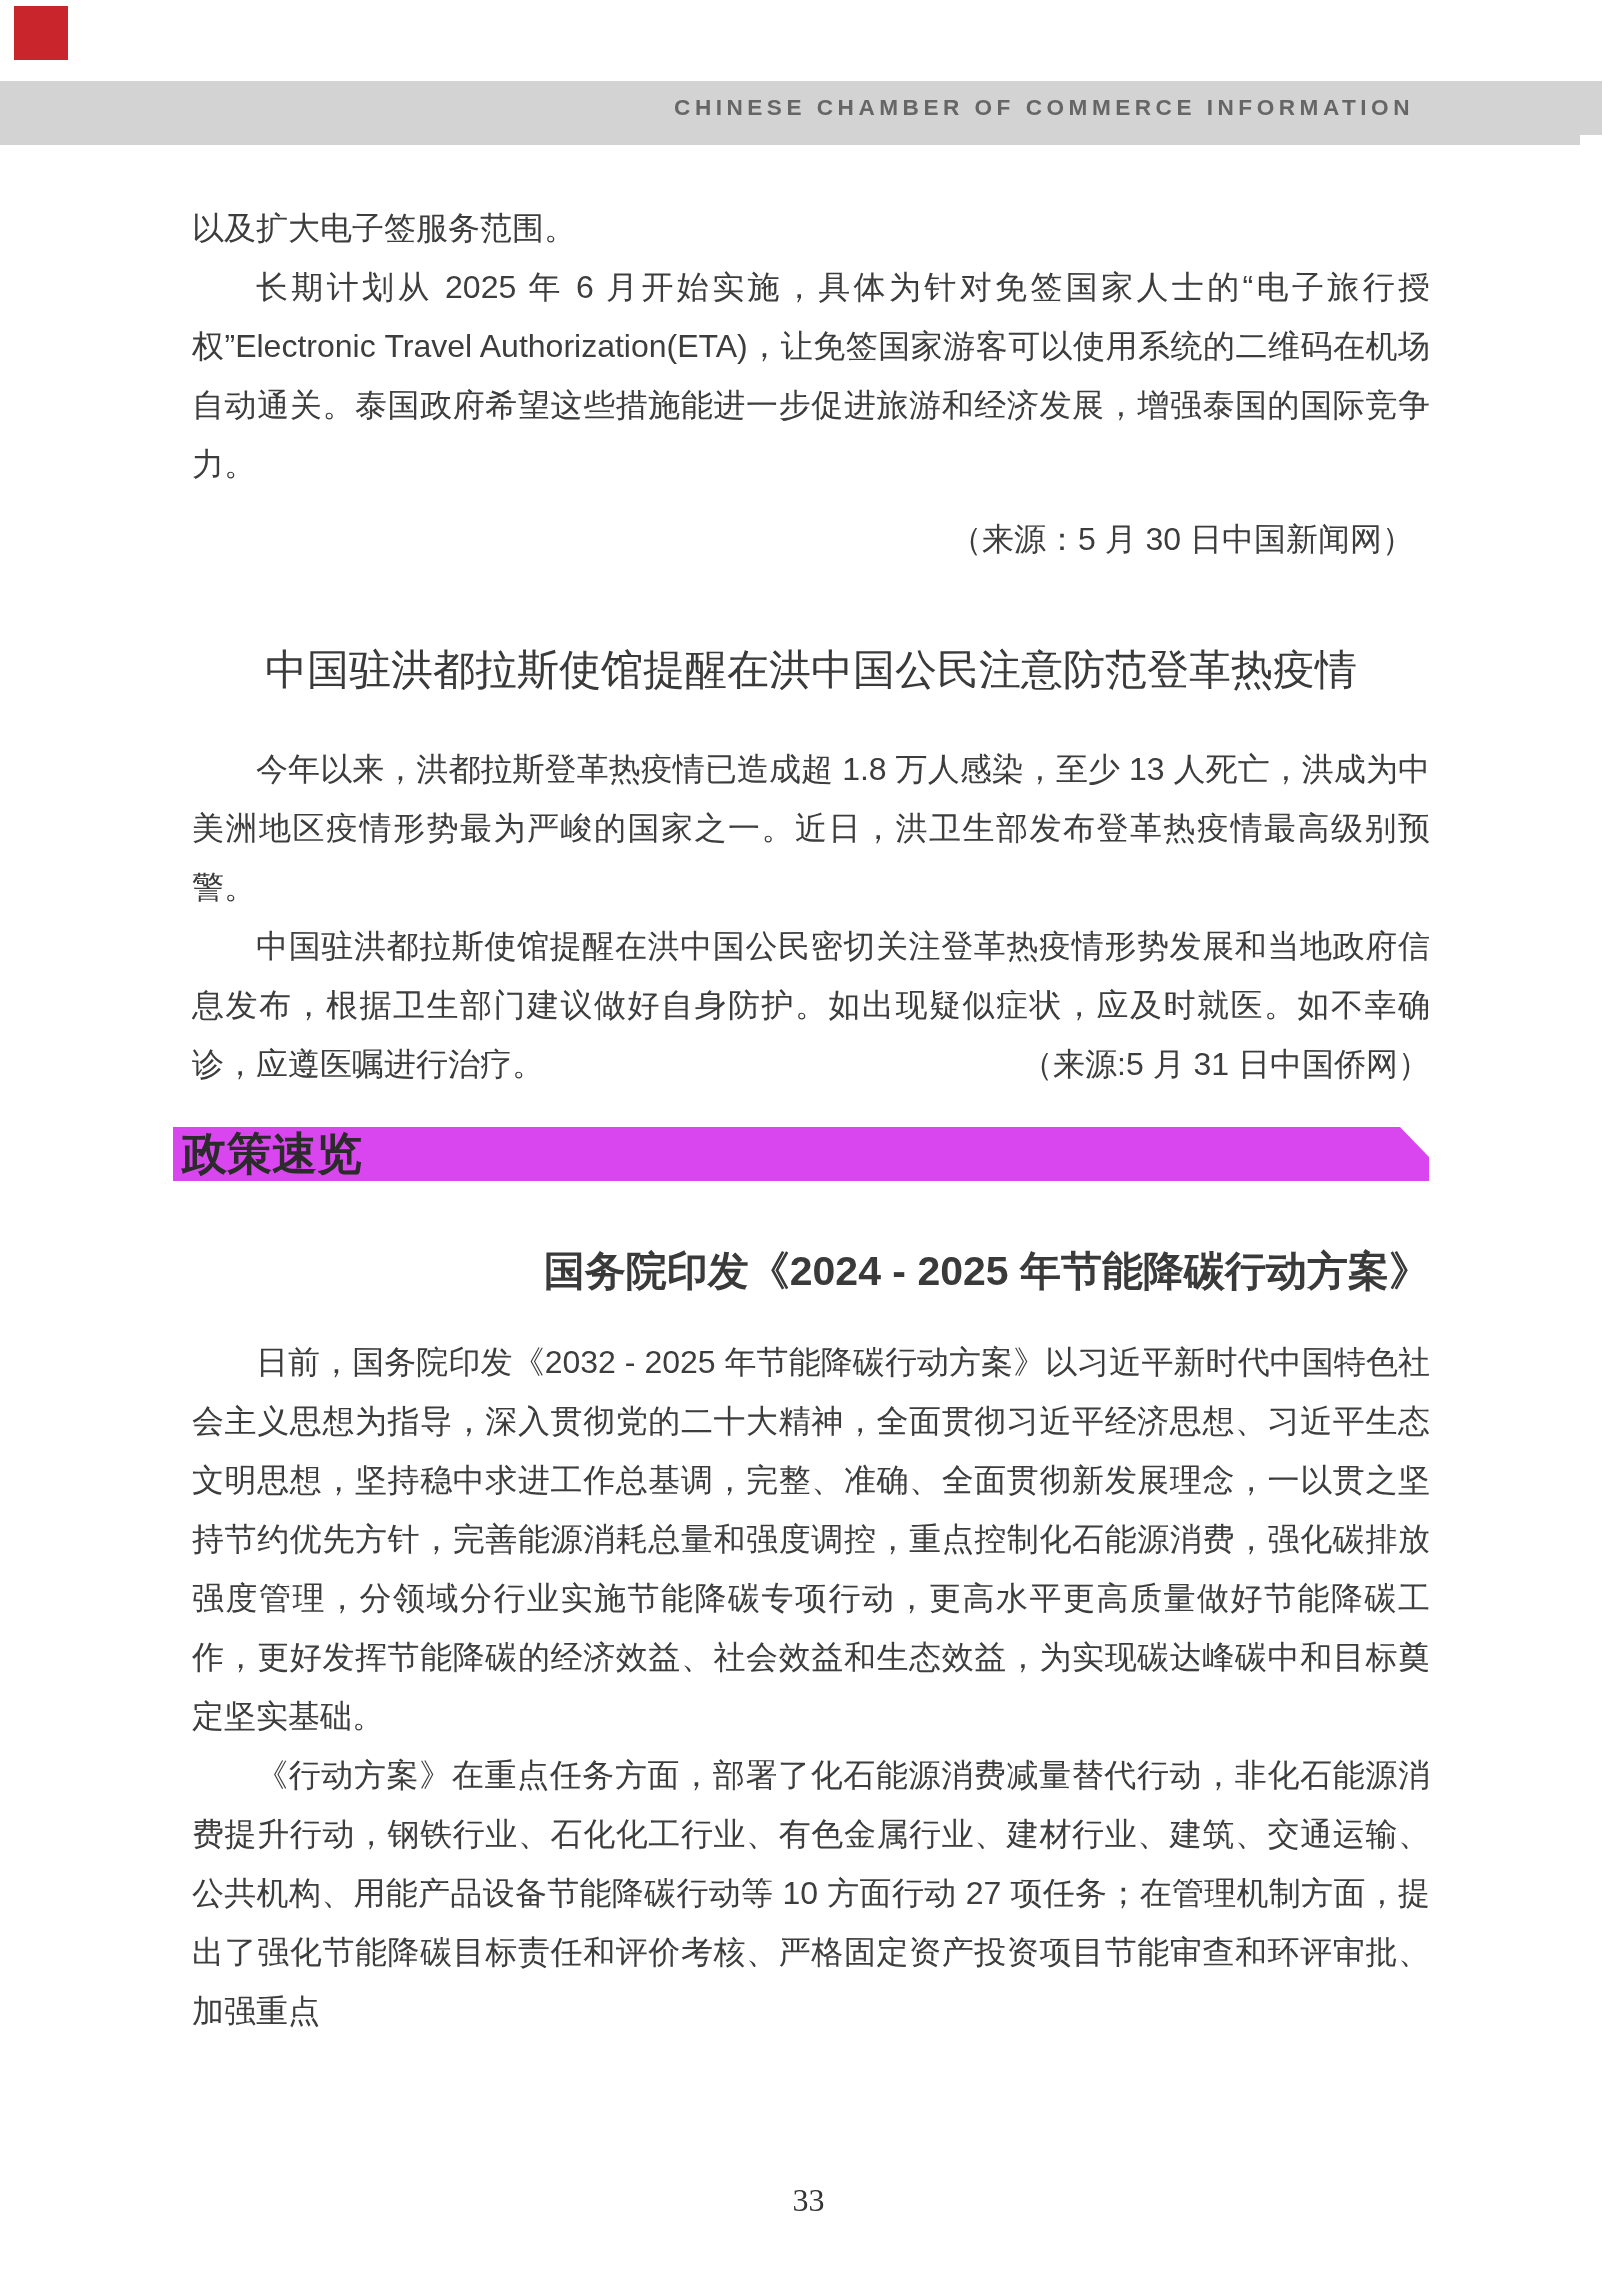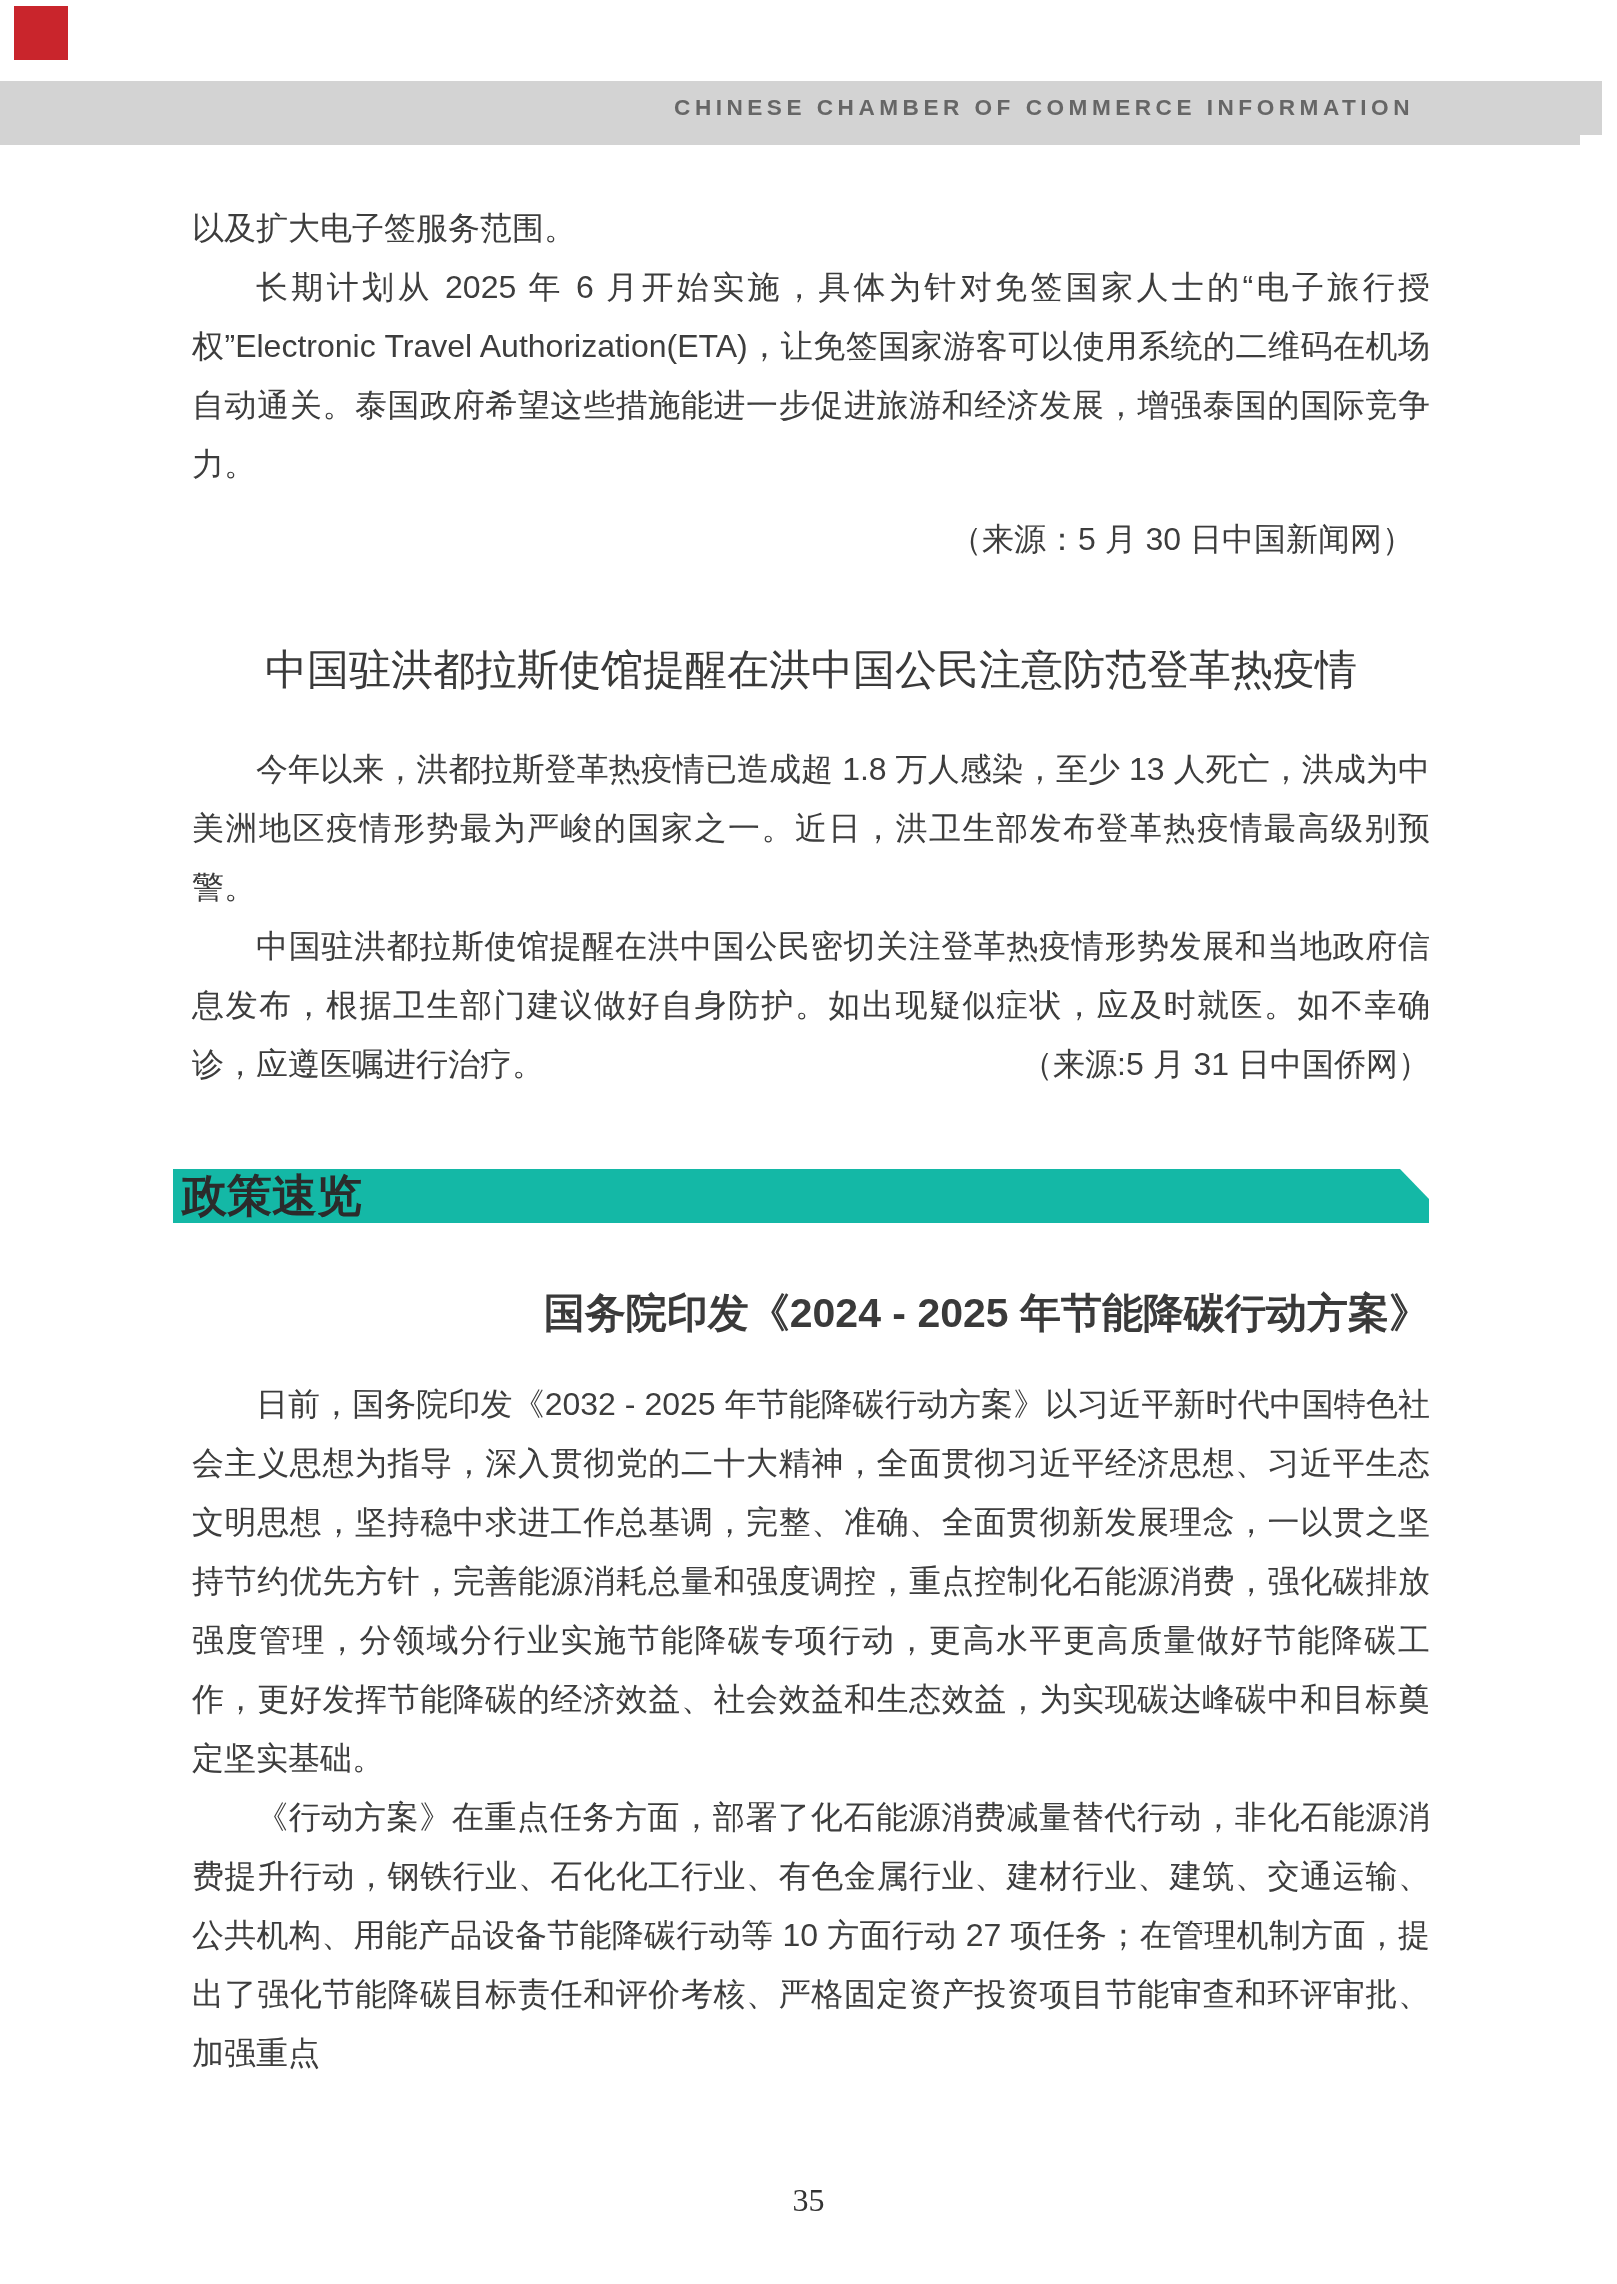--- a/index.html
+++ b/index.html
@@ -81,25 +81,25 @@
   }
   .article-title-2 {
     margin: 60px 0 32px 0;
     font-size: 41px;
     line-height: 60px;
     font-weight: bold;
     text-align: right;
     color: #3a3a3a;
   }
   .section-bar {
-    margin-top: 75px;
+    margin-top: 33px;
     margin-left: -19px;
     width: 1256px;
     height: 54px;
-    background: #14b8a6;
+    background: #d946ef;
     clip-path: polygon(0 0, calc(100% - 29px) 0, 100% 30px, 100% 100%, 0 100%);
     filter: drop-shadow(2.3px 3px 2.3px rgba(0,0,0,0.22));
   }
   .section-label {
     font-family: "Liberation Serif", serif;
     font-size: 45px;
     font-weight: bold;
     line-height: 54px;
     color: #2b2b2b;
     padding-left: 9px;
@@ -139,16 +139,16 @@
     <div class="section-bar">
       <div class="section-label">政策速览</div>
     </div>
 
     <h2 class="article-title-2">国务院印发《2024 - 2025 年节能降碳行动方案》</h2>
     <p class="body-para indent">日前，国务院印发《2032 - 2025 年节能降碳行动方案》以习近平新时代中国特色社会主义思想为指导，深入贯彻党的二十大精神，全面贯彻习近平经济思想、习近平生态文明思想，坚持稳中求进工作总基调，完整、准确、全面贯彻新发展理念，一以贯之坚持节约优先方针，完善能源消耗总量和强度调控，重点控制化石能源消费，强化碳排放强度管理，分领域分行业实施节能降碳专项行动，更高水平更高质量做好节能降碳工作，更好发挥节能降碳的经济效益、社会效益和生态效益，为实现碳达峰碳中和目标奠定坚实基础。</p>
     <p class="body-para indent">《行动方案》在重点任务方面，部署了化石能源消费减量替代行动，非化石能源消费提升行动，钢铁行业、石化化工行业、有色金属行业、建材行业、建筑、交通运输、公共机构、用能产品设备节能降碳行动等 10 方面行动 27 项任务；在管理机制方面，提出了强化节能降碳目标责任和评价考核、严格固定资产投资项目节能审查和环评审批、加强重点</p>
 
   </div>
 
-  <div class="page-number">35</div>
+  <div class="page-number">33</div>
 
 </div>
 
 
 </body></html>

